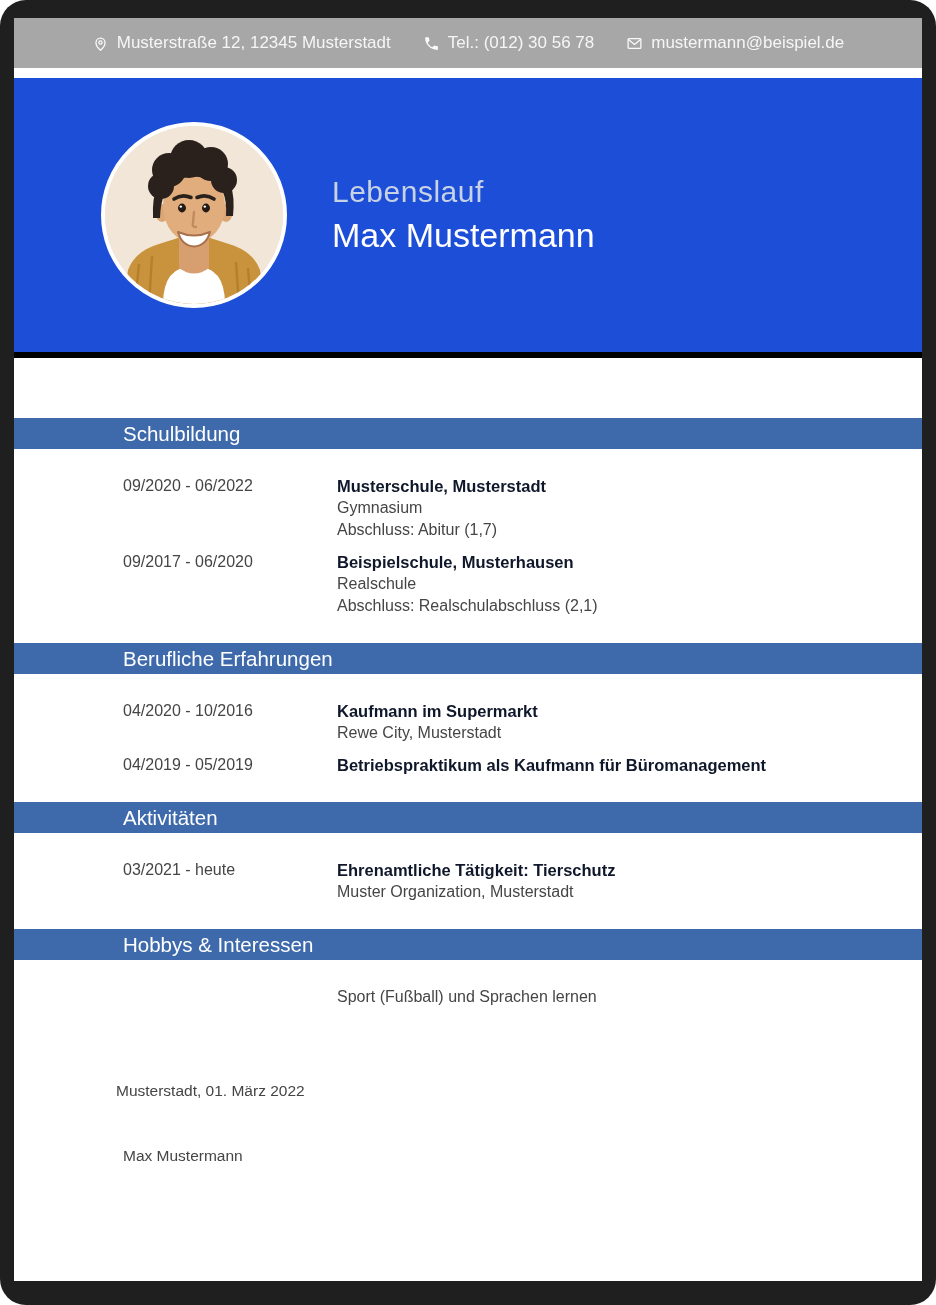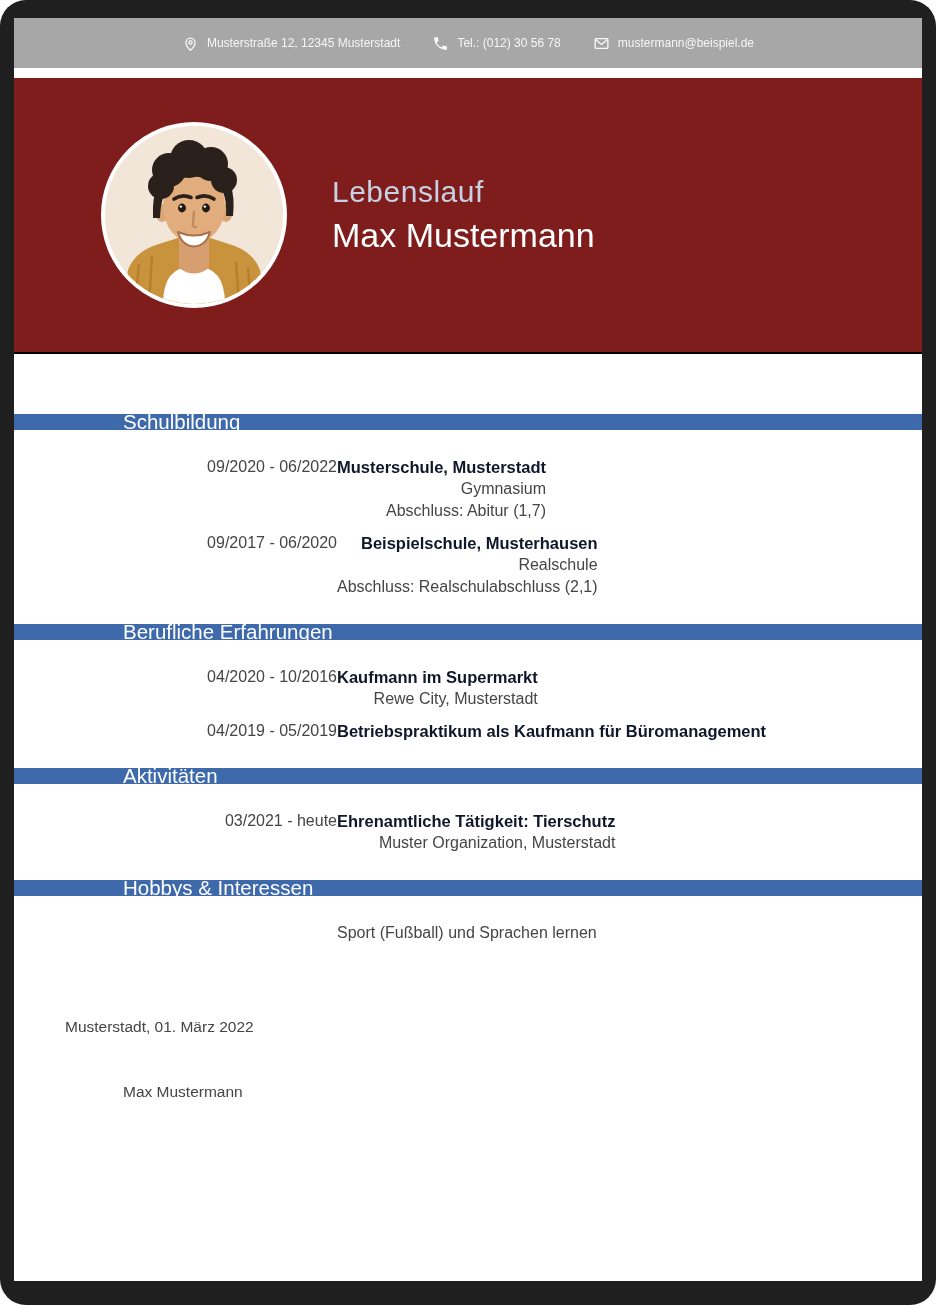--- a/index.html
+++ b/index.html
@@ -14,53 +14,53 @@
     padding:18px 14px 24px 14px;
   }
   .page{
     width:908px;height:1263px;background:#ffffff;overflow:hidden;
   }
   
   .contact-bar{
     height:50px;background:#a7a7a7;
     display:flex;align-items:center;justify-content:center;gap:32px;
   }
-  .contact-item{display:flex;align-items:center;gap:8px;color:#f6f6f6;font-size:12px;}
+  .contact-item{display:flex;align-items:center;gap:8px;color:#f6f6f6;font-size:17px;}
   .contact-item svg{width:17px;height:17px;display:block;opacity:.95;}
   
   .hero{
-    margin-top:10px;height:274px;background:#7f1d1d;
-    border-bottom:2px solid #000000;
+    margin-top:10px;height:274px;background:#1d4ed8;
+    border-bottom:6px solid #000000;
     display:flex;align-items:center;
   }
   .photo-wrap{
     width:178px;height:178px;border:4px solid #ffffff;border-radius:50%;
     overflow:hidden;margin-left:87px;flex:0 0 auto;background:#f1e6d7;
   }
   .photo-wrap svg{display:block;width:178px;height:178px;}
   .hero-text{margin-left:45px;}
   .doc-type{font-size:30px;font-weight:300;color:#c7d2e5;letter-spacing:.5px;}
   .name{font-size:34px;font-weight:400;color:#ffffff;margin-top:7px;}
   
   .section{margin-top:26px;}
   .section.first{margin-top:60px;}
   .section-bar{
-    height:16px;background:#3e6aac;display:flex;align-items:center;
+    height:31px;background:#3e6aac;display:flex;align-items:center;
     padding-left:109px;box-sizing:border-box;
   }
   .section-title{color:#ffffff;font-size:20.5px;font-weight:400;}
-  .entries{padding:26px 0 0 109px;text-align:right;}
+  .entries{padding:26px 0 0 109px;}
   .entry{display:flex;margin-bottom:10px;}
   .entry:last-child{margin-bottom:0;}
   .period{flex:0 0 214px;font-size:16px;color:#454545;line-height:22px;}
   .details{min-width:0;}
   .entry-title{font-size:16.5px;font-weight:700;color:#0f172a;line-height:22px;}
   .entry-line{font-size:16px;color:#454545;line-height:22px;}
   
-  .footer-place{margin:72px 0 0 51px;font-size:15.5px;color:#454545;line-height:22px;}
+  .footer-place{margin:72px 0 0 102px;font-size:15.5px;color:#454545;line-height:22px;}
   .footer-sign{margin:43px 0 0 109px;font-size:15.5px;color:#454545;line-height:22px;}
 </style>
 </head>
 <body>
 
 <div class="frame">
   <div class="page">
 
     <header class="contact-bar">
       <span class="contact-item">

